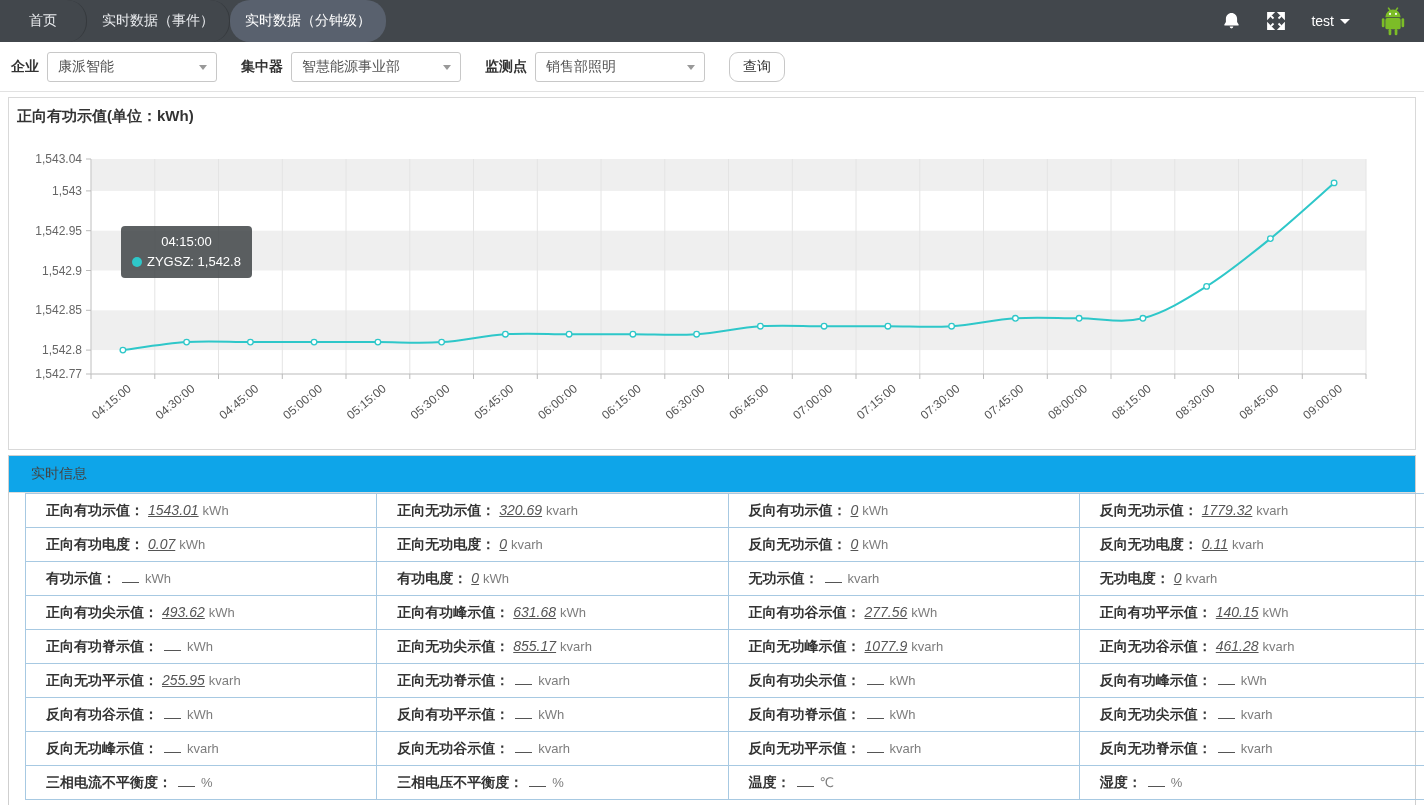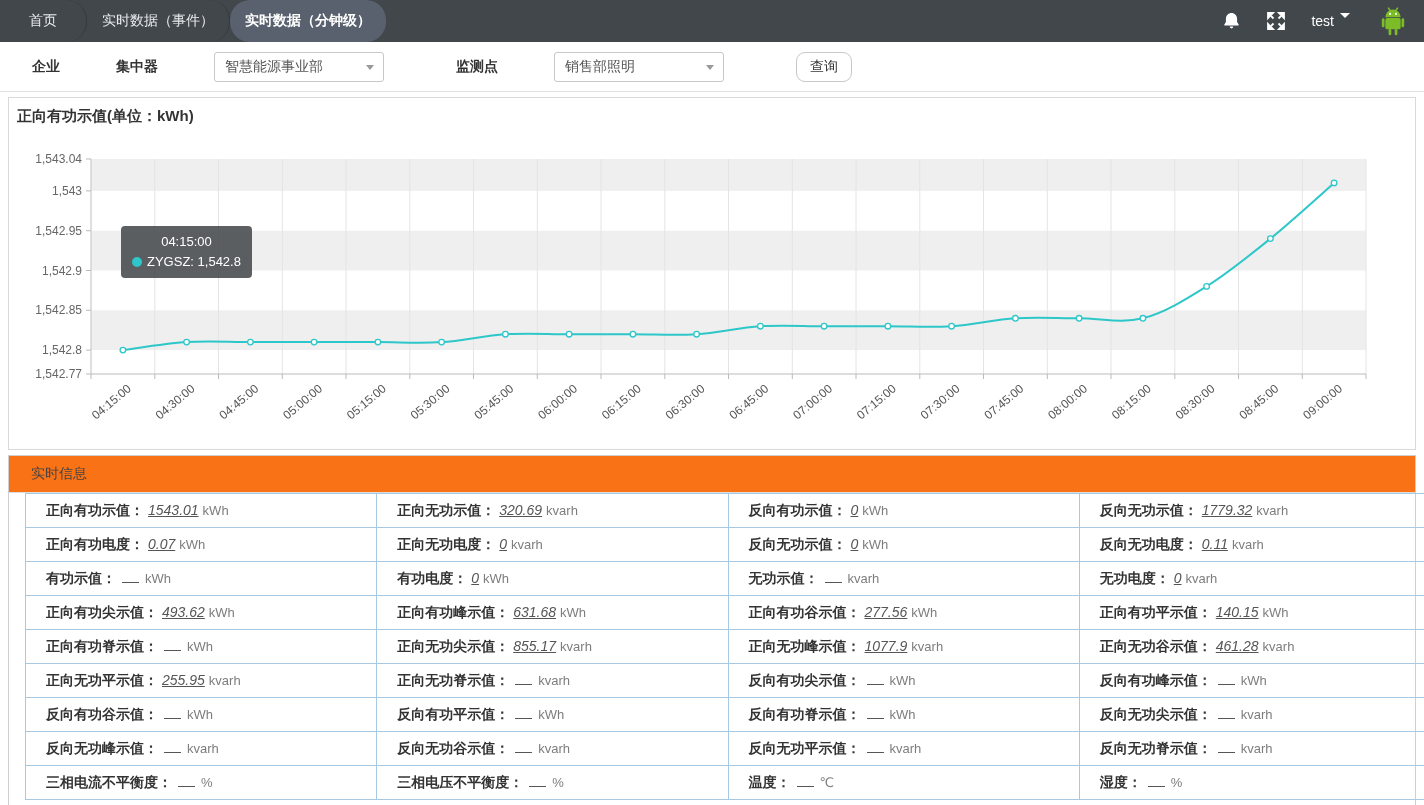--- a/index.html
+++ b/index.html
@@ -5,31 +5,31 @@
   * { margin:0; padding:0; box-sizing:border-box; }
   html,body { width:1424px; height:805px; overflow:hidden; background:#fff;
     font-family:"Liberation Sans","DejaVu Sans",sans-serif; }
 
   
   .topbar { position:absolute; left:0; top:0; width:1424px; height:42px;
     background:#42474c; display:flex; align-items:stretch; }
   .tab { display:flex; align-items:center; padding:0 15px; color:#e9ebee;
     font-size:14px; cursor:pointer; border-right:1px solid #35393d;border-radius:20px; }
   .tab:first-child { padding:0 29px; }
-  .tab.active { background:#59616e; color:#fff; font-weight:bold; border-right:none; }
+  .tab.active { background:#59616e; color:#fff; font-weight:normal; border-right:none; }
   .topbar-right { margin-left:auto; display:flex; align-items:center; gap:26px; padding-right:14px; }
   .icon-btn { display:flex; align-items:center; cursor:pointer; }
-  .user-menu { color:#fff; font-size:14px; display:flex; gap:6px; cursor:pointer; }
+  .user-menu { color:#fff; font-size:14px; display:flex; align-items:center; gap:6px; cursor:pointer; }
   .caret-down { width:0; height:0; border-left:5px solid transparent;
     border-right:5px solid transparent; border-top:5px solid #fff; }
 
   
   .filterbar { position:absolute; left:0; top:42px; width:1424px; height:50px;
     background:#fff; border-bottom:1px solid #e2e2e2; display:flex; align-items:center;
-    padding-left:32px;gap:48px; }
+    padding-left:11px; }
   .f-label { font-size:14px; font-weight:bold; color:#333; margin-right:8px; }
   .select { width:170px; height:30px; border:1px solid #c8c8c8; border-radius:3px;
     display:flex; align-items:center; padding:0 10px; margin-right:24px;
     color:#555; font-size:14px; cursor:pointer; background:#fff; position:relative; }
   .select .sel-caret { position:absolute; right:9px; top:12px; width:0; height:0;
     border-left:4px solid transparent; border-right:4px solid transparent;
     border-top:5px solid #999; }
   .query-btn { height:30px; padding:0 13px; border:1px solid #c8c8c8; border-radius:9px;
     background:#fff; font-size:14px; color:#333; cursor:pointer; }
 
@@ -42,21 +42,21 @@
   .xlab { font-size:12px; fill:#555; }
   .tooltip { position:absolute; left:112px; top:128px; min-width:116px;
     background:rgba(64,68,71,0.85); border-radius:4px; padding:6px 11px;
     color:#fff; font-size:13px; line-height:20px; text-align:center; pointer-events:none; }
   .tooltip .tt-line { display:flex; align-items:center; gap:5px; white-space:nowrap; }
   .tt-dot { width:10px; height:10px; border-radius:50%; display:inline-block; }
 
   
   .rt-panel { position:absolute; left:8px; top:455px; width:1408px; height:356px;
     background:#fff; border:1px solid #cfcfcf; border-bottom:none; }
-  .rt-header { height:37px; background:#f97316; border-bottom:1px solid #ddd;
+  .rt-header { height:37px; background:#0ea5e9; border-bottom:1px solid #ddd;
     display:flex; align-items:center; padding-left:22px; font-size:14px; color:#444; }
   .rt-table { width:100%; border-collapse:collapse; table-layout:fixed;margin-left:16px; }
   .rt-table td { width:25%; height:34px; border:1px solid #a7c9e2; padding-left:20px;
     font-size:14px; white-space:nowrap; overflow:hidden; }
   .cl { font-weight:bold; color:#333; }
   .cv { font-style:italic; text-decoration:underline; color:#555; margin:0 4px; cursor:pointer; }
   .blank { display:inline-block; width:17px; height:4px; border-bottom:1px solid #555;
     margin:0 6px 0 6px; }
   .cu { color:#7d7d7d; font-size:13px; }
 </style>
@@ -105,20 +105,24 @@
         </g>
         <circle cx="9.9" cy="7" r="0.75" fill="#fff"></circle>
         <circle cx="14.1" cy="7" r="0.75" fill="#fff"></circle>
       </svg>
     </span>
   </div>
 </div>
 
 <div class="filterbar">
   <span class="f-label">企业</span>
+  <div class="select">
+    <span>康派智能</span>
+    <span class="sel-caret"></span>
+  </div>
 
   <span class="f-label">集中器</span>
   <div class="select">
     <span>智慧能源事业部</span>
     <span class="sel-caret"></span>
   </div>
 
   <span class="f-label">监测点</span>
   <div class="select">
     <span>销售部照明</span>

